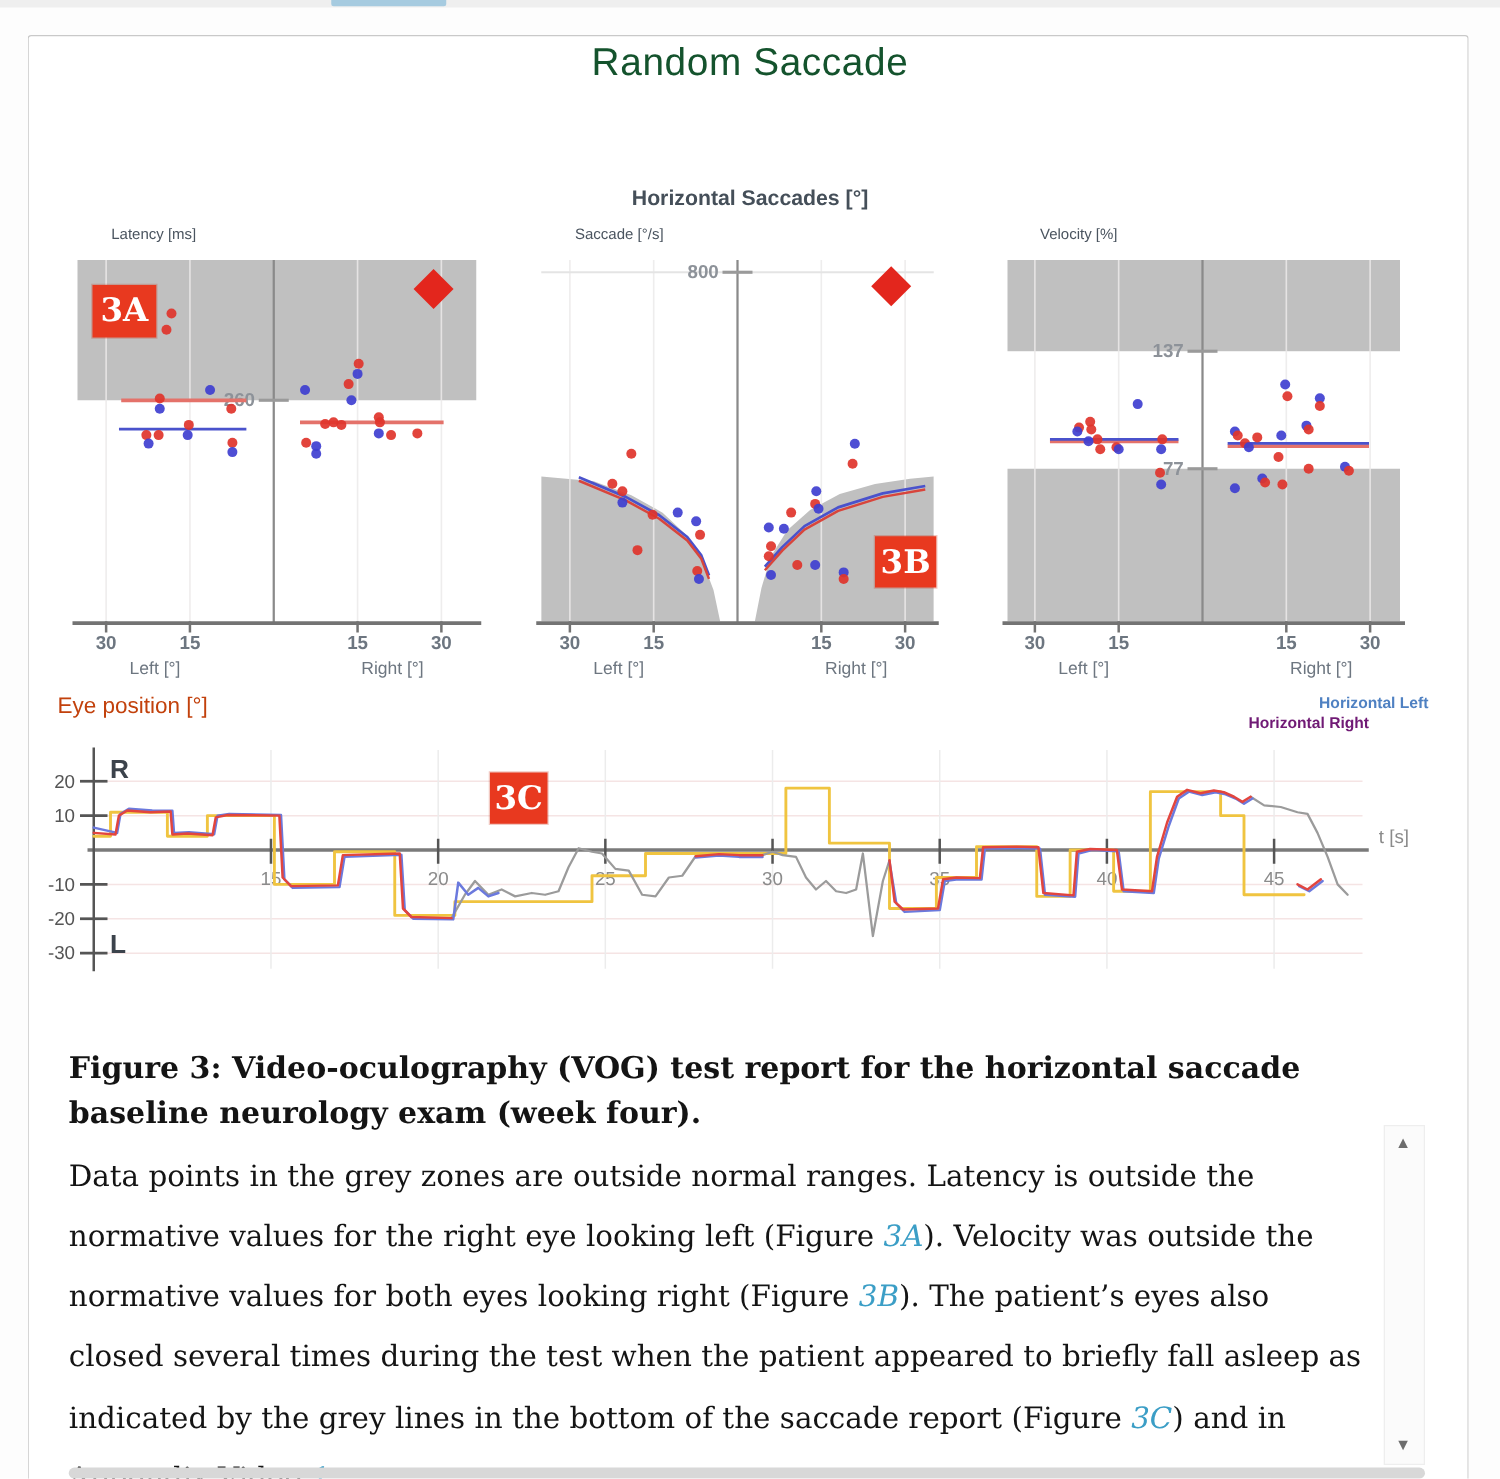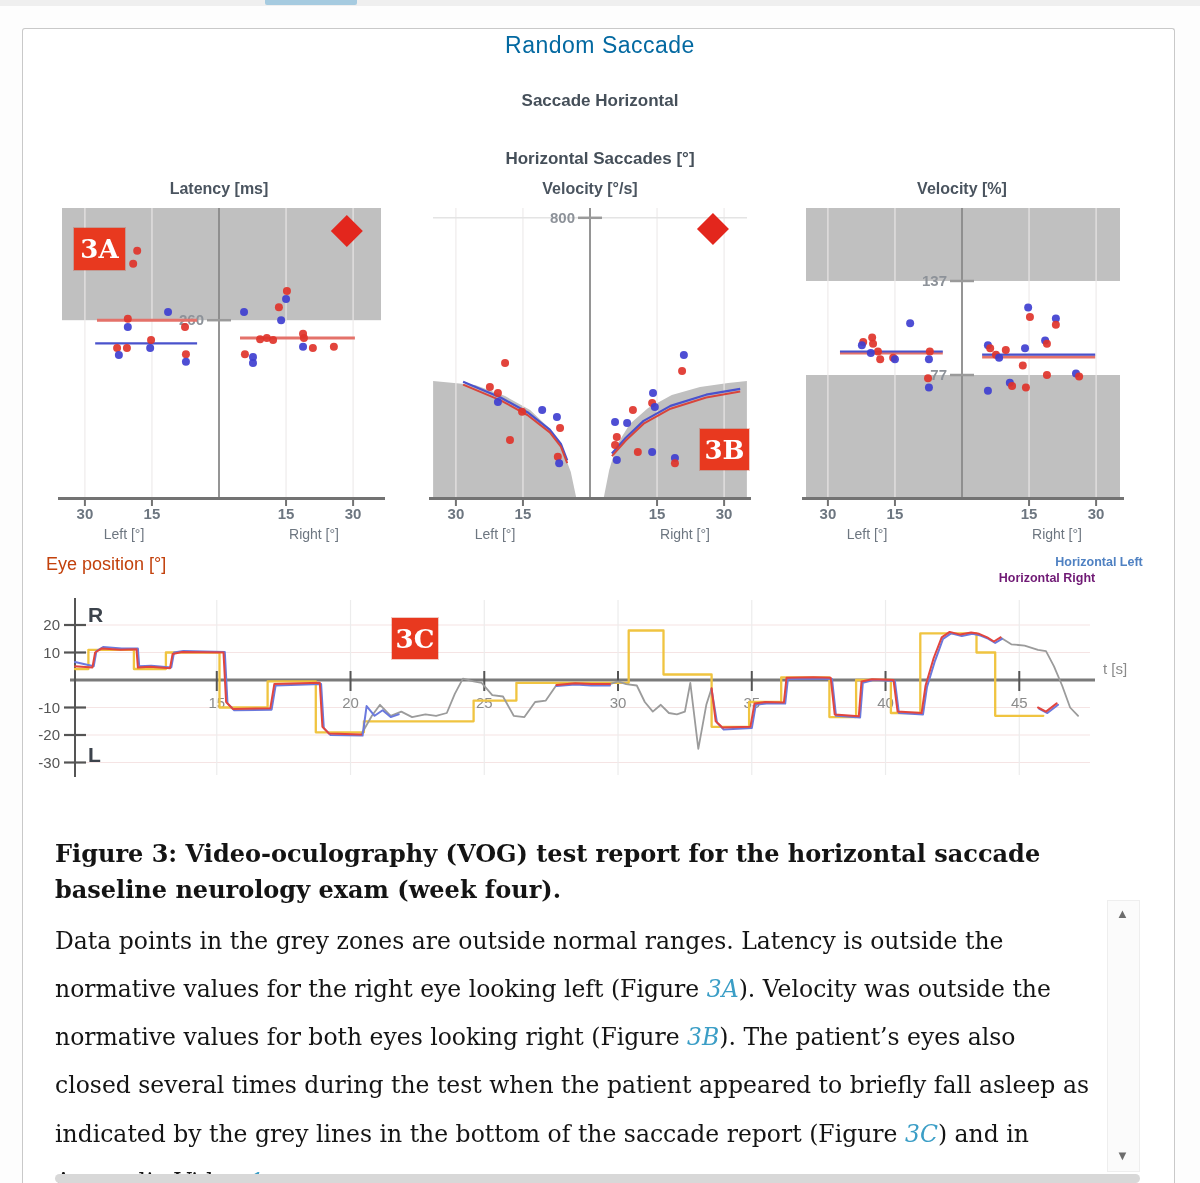--- a/index.html
+++ b/index.html
@@ -3,27 +3,27 @@
 <meta charset="utf-8">
 <style>
   html,body{margin:0;padding:0;background:#ffffff;}
   .page{position:relative;width:1200px;height:1183px;background:#fdfdfd;overflow:hidden;
         font-family:"Liberation Sans",sans-serif;}
   .topstrip{position:absolute;left:0;top:0;width:1200px;height:6px;background:#efefef;}
   .tabfrag{position:absolute;left:265px;top:0;width:92px;height:5px;background:#a6cbe0;border-radius:0 0 2px 2px;}
   .card{position:absolute;left:22px;top:28px;width:1151px;height:1155px;background:#ffffff;
         border:1px solid #c9c9c9;border-bottom:none;border-radius:3px 3px 0 0;}
   .title{position:absolute;left:0;top:32px;width:1200px;text-align:center;
-         font-size:23px;font-weight:400;color:#0369a1;letter-spacing:.5px;}
+         font-size:31px;font-weight:400;color:#14532d;letter-spacing:.5px;}
   .subtitle{position:absolute;left:0;top:91px;width:1200px;text-align:center;
          font-size:17px;font-weight:700;color:#454f59;}
   .sectionlabel{position:absolute;left:0;top:149px;width:1200px;text-align:center;
          font-size:17px;font-weight:700;color:#454f59;}
-  .ptitle{position:absolute;top:180px;width:260px;text-align:center;
-         font-size:16px;font-weight:700;color:#4a545f;}
+  .ptitle{position:absolute;top:180px;width:260px;text-align:left;
+         font-size:12px;font-weight:400;color:#4a545f;}
   #charts{position:absolute;left:0;top:0;}
   .annot{position:absolute;background:#e8391f;color:#ffffff;
          font-family:"DejaVu Serif",serif;font-weight:700;font-size:26px;
          display:flex;align-items:center;justify-content:center;
          box-shadow:0 0 0 1px rgba(200,40,10,.25);}
   .eyepos{position:absolute;left:46px;top:554px;font-size:18px;color:#c2410c;}
   .legend{position:absolute;width:190px;text-align:center;font-size:12.5px;font-weight:700;}
   .caption-wrap{position:absolute;left:55px;top:836px;width:1040px;
          font-family:"DejaVu Serif",serif;color:#141414;}
   .cap-head{font-size:24px;font-weight:700;line-height:1.52;}
@@ -37,25 +37,24 @@
 </style>
 </head>
 <body>
 
 <div class="page">
   <div class="topstrip"></div>
   <div class="tabfrag"></div>
   <div class="card"></div>
 
   <div class="title">Random Saccade</div>
-  <div class="subtitle">Saccade Horizontal</div>
   <div class="sectionlabel">Horizontal Saccades [°]</div>
 
   <div class="ptitle" style="left:89px">Latency [ms]</div>
-  <div class="ptitle" style="left:460px">Velocity [°/s]</div>
+  <div class="ptitle" style="left:460px">Saccade [°/s]</div>
   <div class="ptitle" style="left:832px">Velocity [%]</div>
 
   <svg id="charts" width="1200" height="800">
       <g>
         <rect x="62" y="208" width="319" height="112.19999999999999" fill="#c0c0c0"></rect>
         <line x1="84.9" y1="208" x2="84.9" y2="497" stroke="#eceaea" stroke-width="1.3" opacity="0.85"></line>
         <line x1="151.95" y1="208" x2="151.95" y2="497" stroke="#eceaea" stroke-width="1.3" opacity="0.85"></line>
         <line x1="286.05" y1="208" x2="286.05" y2="497" stroke="#eceaea" stroke-width="1.3" opacity="0.85"></line>
         <line x1="353.1" y1="208" x2="353.1" y2="497" stroke="#eceaea" stroke-width="1.3" opacity="0.85"></line>
         <line x1="219" y1="208" x2="219" y2="499" stroke="#8a8a8a" stroke-width="1.8"></line>

